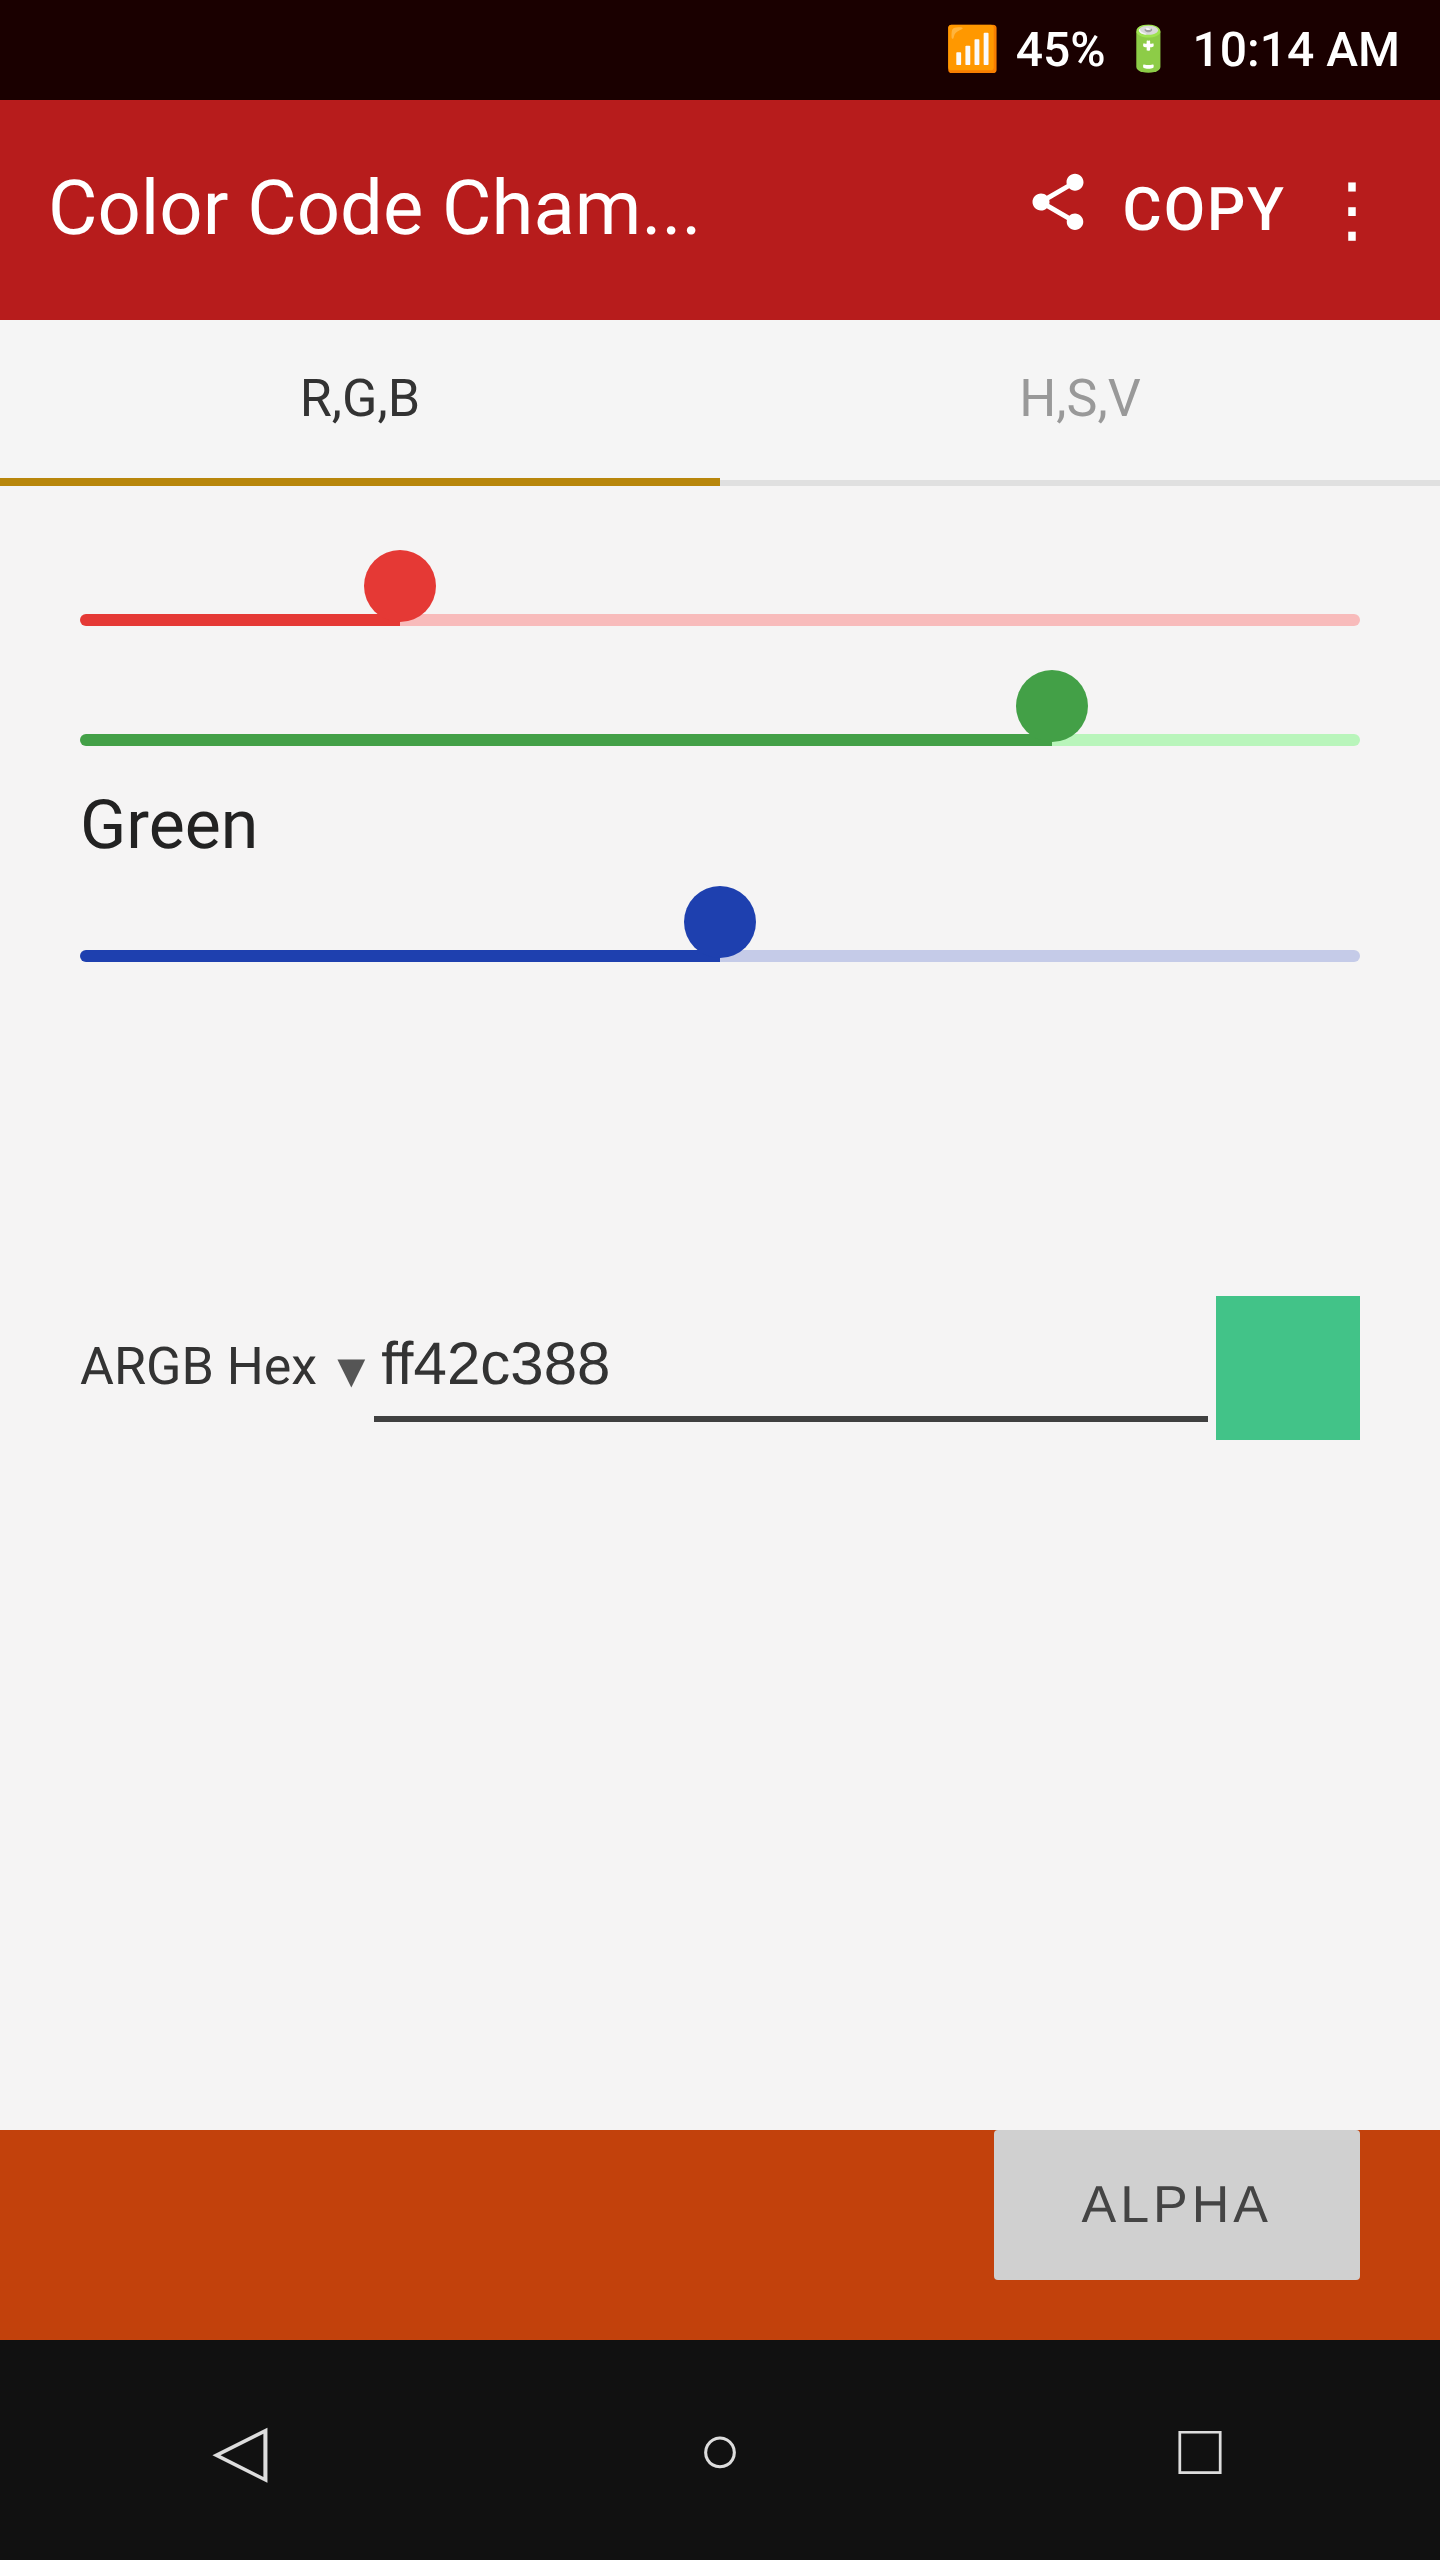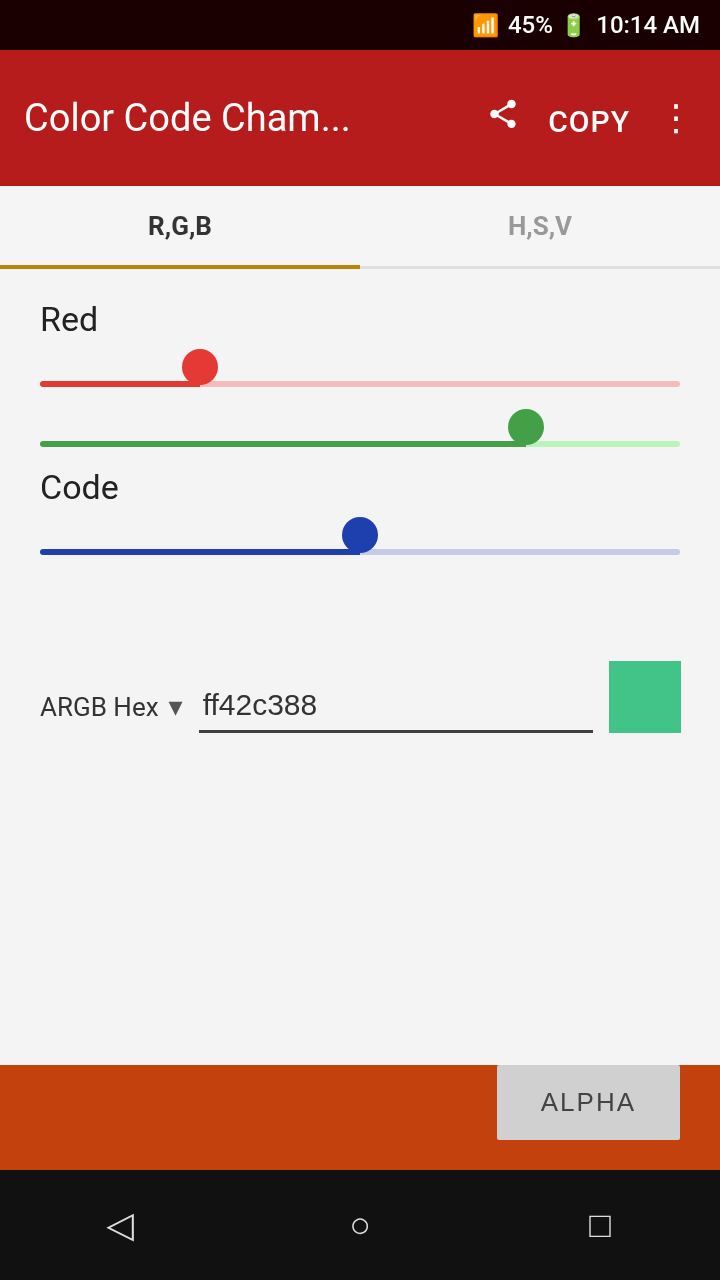--- a/index.html
+++ b/index.html
@@ -35,37 +35,37 @@
     }
     .status-text {
       color: white;
       font-size: 24px;
       font-weight: 500;
     }
 
     
     .app-bar {
       background: #b71c1c;
-      height: 136px;
+      height: 110px;
       display: flex;
       align-items: center;
       padding: 0 24px;
       flex-shrink: 0;
       gap: 20px;
     }
     .app-title {
       color: white;
       font-size: 38px;
       font-weight: 400;
       flex: 1;
     }
     .app-bar-actions {
       display: flex;
-      align-items: flex-end;
-      gap: 28px;
+      align-items: center;
+      gap: 15px;
     }
     .app-bar-icon {
       color: white;
       font-size: 34px;
       cursor: pointer;
     }
     .copy-btn {
       color: white;
       font-size: 30px;
       font-weight: 500;
@@ -80,21 +80,21 @@
       border-bottom: 3px solid #e0e0e0;
       flex-shrink: 0;
     }
     .tab {
       flex: 1;
       height: 80px;
       display: flex;
       align-items: center;
       justify-content: center;
       font-size: 26px;
-      font-weight: 700;
+      font-weight: 400;
       cursor: pointer;
       position: relative;
     }
     .tab.active {
       color: #333;
     }
     .tab.inactive {
       color: #999;
     }
     .tab.active::after {
@@ -204,22 +204,22 @@
       background: #1e40af;
     }
 
     
     .bottom-section {
       padding: 0 40px;
       background: #f5f4f4;
     }
     .color-input-row {
       display: flex;
-      align-items: flex-end;
-      gap: 16px;
+      align-items: center;
+      gap: 4px;
       margin-top: 30px;
     }
     .dropdown-btn {
       display: flex;
       align-items: center;
       gap: 10px;
       font-size: 26px;
       color: #333;
       cursor: pointer;
       padding: 10px 0;
@@ -322,42 +322,41 @@
     <span>R,G,B</span>
   </div>
   <div class="tab inactive">
     <span>H,S,V</span>
   </div>
 </div>
 
 <div class="main-content">
 
   <div class="slider-group">
-    <div class="slider-label">Red</div>
     <div class="slider-wrapper">
       <div class="slider-track" style="width:100%">
         <div class="red-track-filled" style="width:25%; left:0; top:17px;"></div>
         <div class="red-track-unfilled" style="width:75%; right:0; top:17px;"></div>
         <div class="slider-thumb red-thumb" style="left: calc(25% - 18px); top: 50%;"></div>
       </div>
     </div>
   </div>
 
   <div class="slider-group">
     <div class="slider-wrapper">
       <div class="slider-track" style="width:100%">
         <div class="green-track-filled" style="width:76%; left:0; top:17px;"></div>
         <div class="green-track-unfilled" style="width:24%; right:0; top:17px;"></div>
         <div class="slider-thumb green-thumb" style="left: calc(76% - 18px); top: 50%;"></div>
       </div>
     </div>
   </div>
 
   <div class="slider-group">
-    <div class="slider-label">Code</div>
+    <div class="slider-label">Green</div>
     <div class="slider-wrapper">
       <div class="slider-track" style="width:100%">
         <div class="blue-track-filled" style="width:50%; left:0; top:17px;"></div>
         <div class="blue-track-unfilled" style="width:50%; right:0; top:17px;"></div>
         <div class="slider-thumb blue-thumb" style="left: calc(50% - 18px); top: 50%;"></div>
       </div>
     </div>
   </div>
 
 </div>

